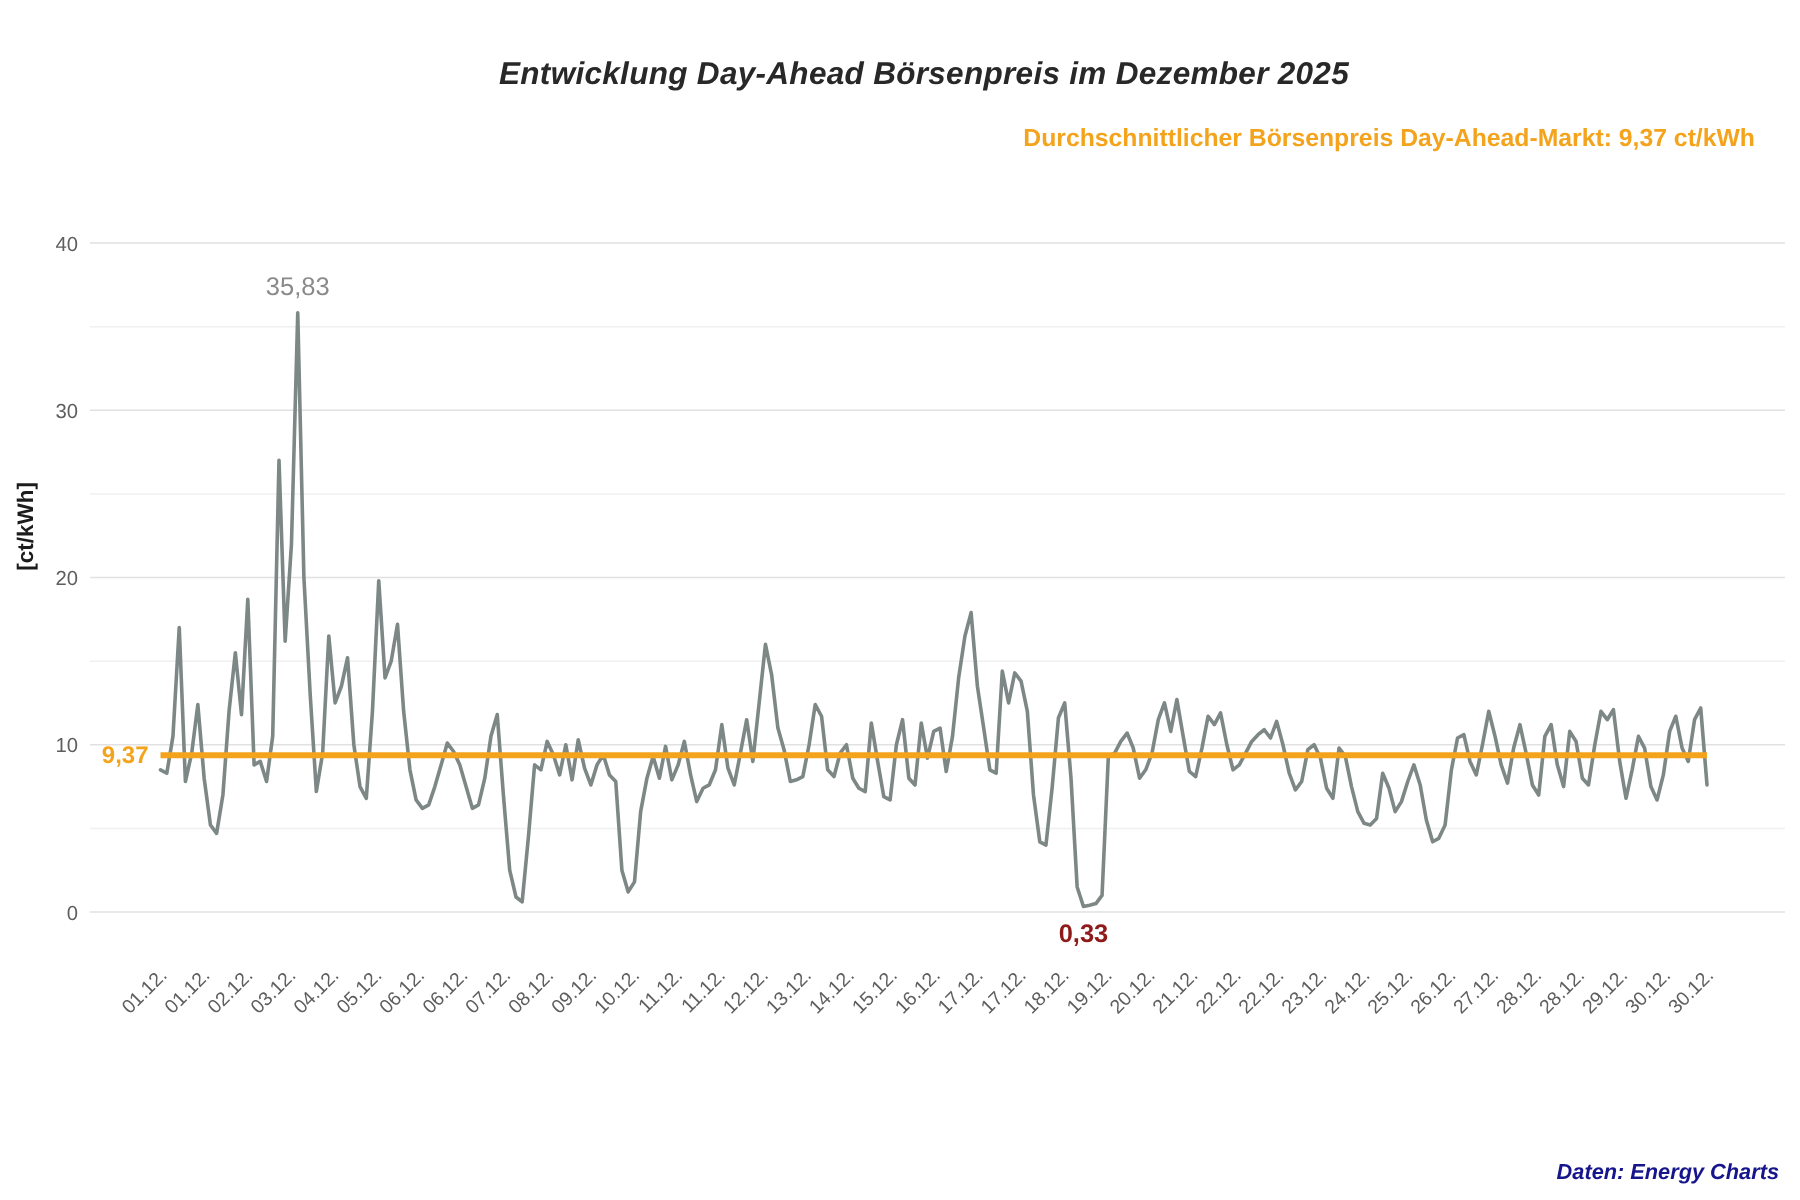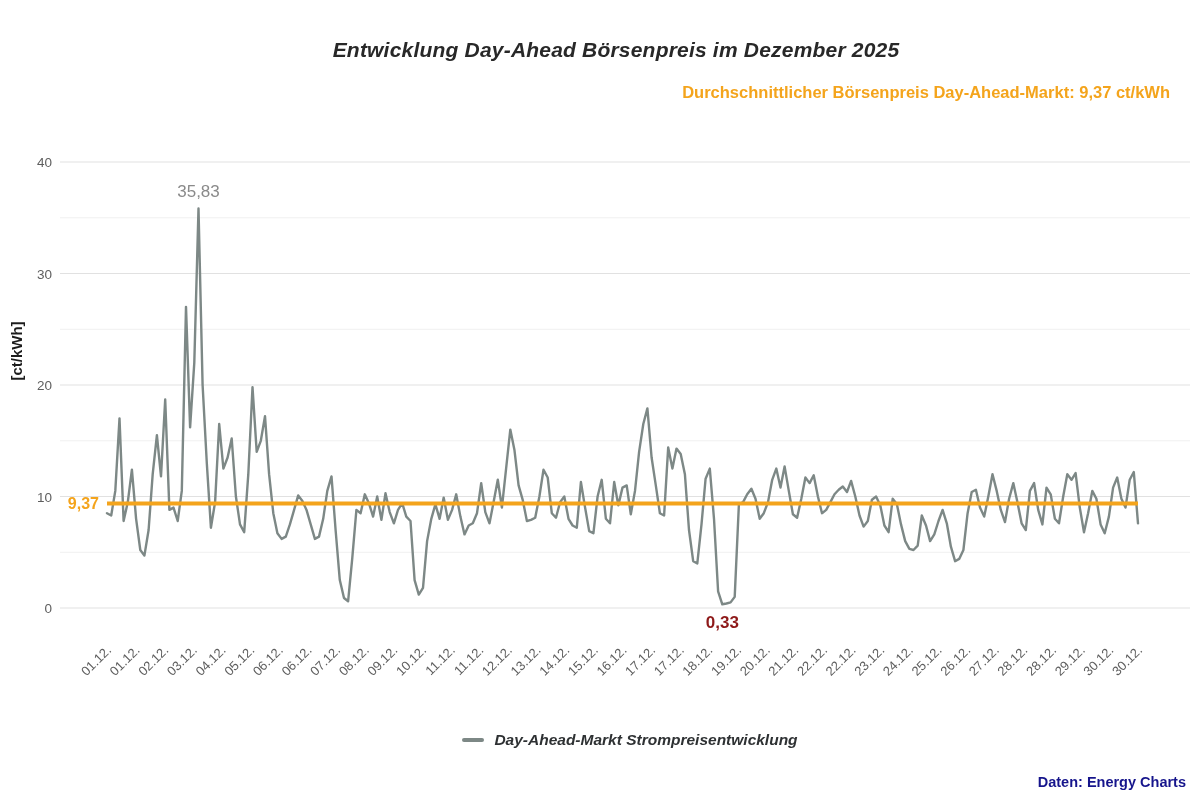--- a/index.html
+++ b/index.html
@@ -9,21 +9,21 @@
   #plot text{font-family:"Liberation Sans",sans-serif;}
   .title{position:absolute;top:24px;left:16px;width:100%;text-align:center;
          font-size:21px;font-weight:bold;font-style:italic;color:#282828;letter-spacing:.2px;}
   .subtitle{position:absolute;top:83px;right:30px;font-size:16.5px;font-weight:bold;color:#F4A41C;}
   .legend{position:absolute;top:731px;left:0;width:100%;box-sizing:border-box;padding-left:60px;
           display:flex;justify-content:center;align-items:center;gap:26px;}
   .legend-item{display:flex;align-items:center;gap:10px;}
   .swatch{width:22px;height:4px;border-radius:2px;display:inline-block;background:#888;}
   .legend-label{font-size:15.5px;font-weight:bold;font-style:italic;color:#2e3133;}
   .attribution{position:absolute;right:14px;bottom:10px;font-size:14.5px;font-weight:bold;
-               color:#16158C;text-align:right;}
+               font-style:italic;color:#16158C;text-align:right;}
 </style>
 </head>
 <body>
 
 <div class="page">
   <svg id="plot" width="1200" height="800" viewBox="0 0 1200 800">
       <line x1="60" x2="1190" y1="608.0" y2="608.0" stroke="#E1E1E1" stroke-width="1"></line>
       <line x1="60" x2="1190" y1="552.3" y2="552.3" stroke="#F0F0F0" stroke-width="1"></line>
       <line x1="60" x2="1190" y1="496.5" y2="496.5" stroke="#E1E1E1" stroke-width="1"></line>
       <line x1="60" x2="1190" y1="440.8" y2="440.8" stroke="#F0F0F0" stroke-width="1"></line>
@@ -77,19 +77,15 @@
       <text transform="translate(1143.0,651) rotate(-45)" text-anchor="end" font-size="13" fill="#5E5E5E">30.12.</text>
       <polyline points="107.0,513.2 111.2,515.5 115.3,490.9 119.5,418.4 123.6,521.0 127.8,502.1 131.9,469.7 136.1,518.8 140.3,550.0 144.4,555.6 148.6,530.0 152.7,474.2 156.9,435.2 161.0,476.4 165.2,399.5 169.4,509.9 173.5,507.6 177.7,521.0 181.8,490.9 186.0,306.9 190.1,427.4 194.3,362.7 198.5,208.5 202.6,385.0 206.8,463.0 210.9,527.7 215.1,502.1 219.2,424.0 223.4,468.6 227.6,457.5 231.7,438.5 235.9,496.5 240.0,524.4 244.2,532.2 248.3,474.2 252.5,387.2 256.7,451.9 260.8,440.8 265.0,416.2 269.1,474.2 273.3,513.2 277.4,533.3 281.6,538.9 285.8,536.6 289.9,524.4 294.1,509.9 298.2,495.4 302.4,501.0 306.5,509.9 310.7,524.4 314.9,538.9 319.0,536.6 323.2,518.8 327.3,490.9 331.5,476.4 335.6,530.0 339.8,580.1 344.0,598.0 348.1,601.3 352.3,557.8 356.4,509.9 360.6,513.2 364.8,494.3 368.9,503.2 373.1,516.6 377.2,496.5 381.4,519.9 385.5,493.2 389.7,512.1 393.9,523.3 398.0,509.9 402.2,503.2 406.3,516.6 410.5,521.0 414.6,580.1 418.8,594.6 423.0,587.9 427.1,541.1 431.3,518.8 435.4,504.3 439.6,518.8 443.7,497.6 447.9,519.9 452.1,509.9 456.2,494.3 460.4,516.6 464.5,534.4 468.7,525.5 472.8,523.3 477.0,513.2 481.2,483.1 485.3,512.1 489.5,523.3 493.6,502.1 497.8,479.8 501.9,507.6 506.1,468.6 510.3,429.6 514.4,449.7 518.6,485.4 522.7,499.8 526.9,521.0 531.0,519.9 535.2,517.7 539.4,496.5 543.5,469.7 547.7,477.5 551.8,513.2 556.0,517.7 560.1,502.1 564.3,496.5 568.5,518.8 572.6,525.5 576.8,527.7 580.9,482.0 585.1,507.6 589.2,531.1 593.4,533.3 597.6,496.5 601.7,479.8 605.9,518.8 610.0,523.3 614.2,482.0 618.3,505.4 622.5,487.6 626.7,485.4 630.8,514.3 635.0,490.9 639.1,451.9 643.3,424.0 647.4,408.4 651.6,457.5 655.8,485.4 659.9,513.2 664.1,515.5 668.2,447.4 672.4,468.6 676.5,448.6 680.7,454.1 684.9,474.2 689.0,530.0 693.2,561.2 697.3,563.4 701.5,524.4 705.6,478.7 709.8,468.6 714.0,518.8 718.1,591.3 722.3,604.3 726.4,603.5 730.6,602.4 734.7,596.9 738.9,504.3 743.1,502.1 747.2,494.3 751.4,488.7 755.5,498.7 759.7,518.8 763.8,513.2 768.0,502.1 772.2,479.8 776.3,468.6 780.5,487.6 784.6,466.4 788.8,490.9 792.9,514.3 797.1,517.7 801.3,498.7 805.4,477.5 809.6,483.1 813.7,475.3 817.9,496.5 822.0,513.2 826.2,509.9 830.4,502.1 834.5,494.3 838.7,489.8 842.8,486.5 847.0,492.0 851.1,480.9 855.3,496.5 859.5,515.5 863.6,526.6 867.8,521.0 871.9,499.8 876.1,496.5 880.3,505.4 884.4,525.5 888.6,532.2 892.7,498.7 896.9,504.3 901.0,524.4 905.2,541.1 909.4,548.9 913.5,550.0 917.7,545.6 921.8,515.5 926.0,525.5 930.1,541.1 934.3,534.4 938.5,521.0 942.6,509.9 946.8,523.3 950.9,546.7 955.1,561.2 959.2,558.9 963.4,550.0 967.6,513.2 971.7,492.0 975.9,489.8 980.0,507.6 984.2,516.6 988.3,496.5 992.5,474.2 996.7,490.9 1000.8,509.9 1005.0,522.1 1009.1,498.7 1013.3,483.1 1017.4,502.1 1021.6,523.3 1025.8,530.0 1029.9,490.9 1034.1,483.1 1038.2,509.9 1042.4,524.4 1046.5,487.6 1050.7,494.3 1054.9,518.8 1059.0,523.3 1063.2,496.5 1067.3,474.2 1071.5,479.8 1075.6,473.1 1079.8,507.6 1084.0,532.2 1088.1,513.2 1092.3,490.9 1096.4,498.7 1100.6,524.4 1104.7,533.3 1108.9,516.6 1113.1,487.6 1117.2,477.5 1121.4,498.7 1125.5,507.6 1129.7,479.8 1133.8,472.0 1138.0,523.3" fill="none" stroke="#7D8886" stroke-width="2.4" stroke-linejoin="round" stroke-linecap="round"></polyline>
       <line x1="107" x2="1138" y1="503.5" y2="503.5" stroke="#F4A41C" stroke-width="4"></line>
       <text x="198.5" y="196.5" text-anchor="middle" font-size="17" fill="#8A8A8A">35,83</text>
       <text x="722.3" y="628.3" text-anchor="middle" font-size="17" font-weight="bold" fill="#8E1A1A">0,33</text>
       <text x="99" y="508.5" text-anchor="end" font-size="16" font-weight="bold" fill="#F4A41C">9,37</text>
     </svg>
   <h1 class="title">Entwicklung Day-Ahead Börsenpreis im Dezember 2025</h1>
   <div class="subtitle">Durchschnittlicher Börsenpreis Day-Ahead-Markt: 9,37 ct/kWh</div>
   <div class="legend">
-    <div class="legend-item">
-      <span class="swatch" style="background: rgb(125, 136, 134);"></span>
-      <span class="legend-label">Day-Ahead-Markt Strompreisentwicklung</span>
-    </div>
   </div>
   <div class="attribution">Daten: Energy Charts</div>
 </div>
 
 </body></html>

